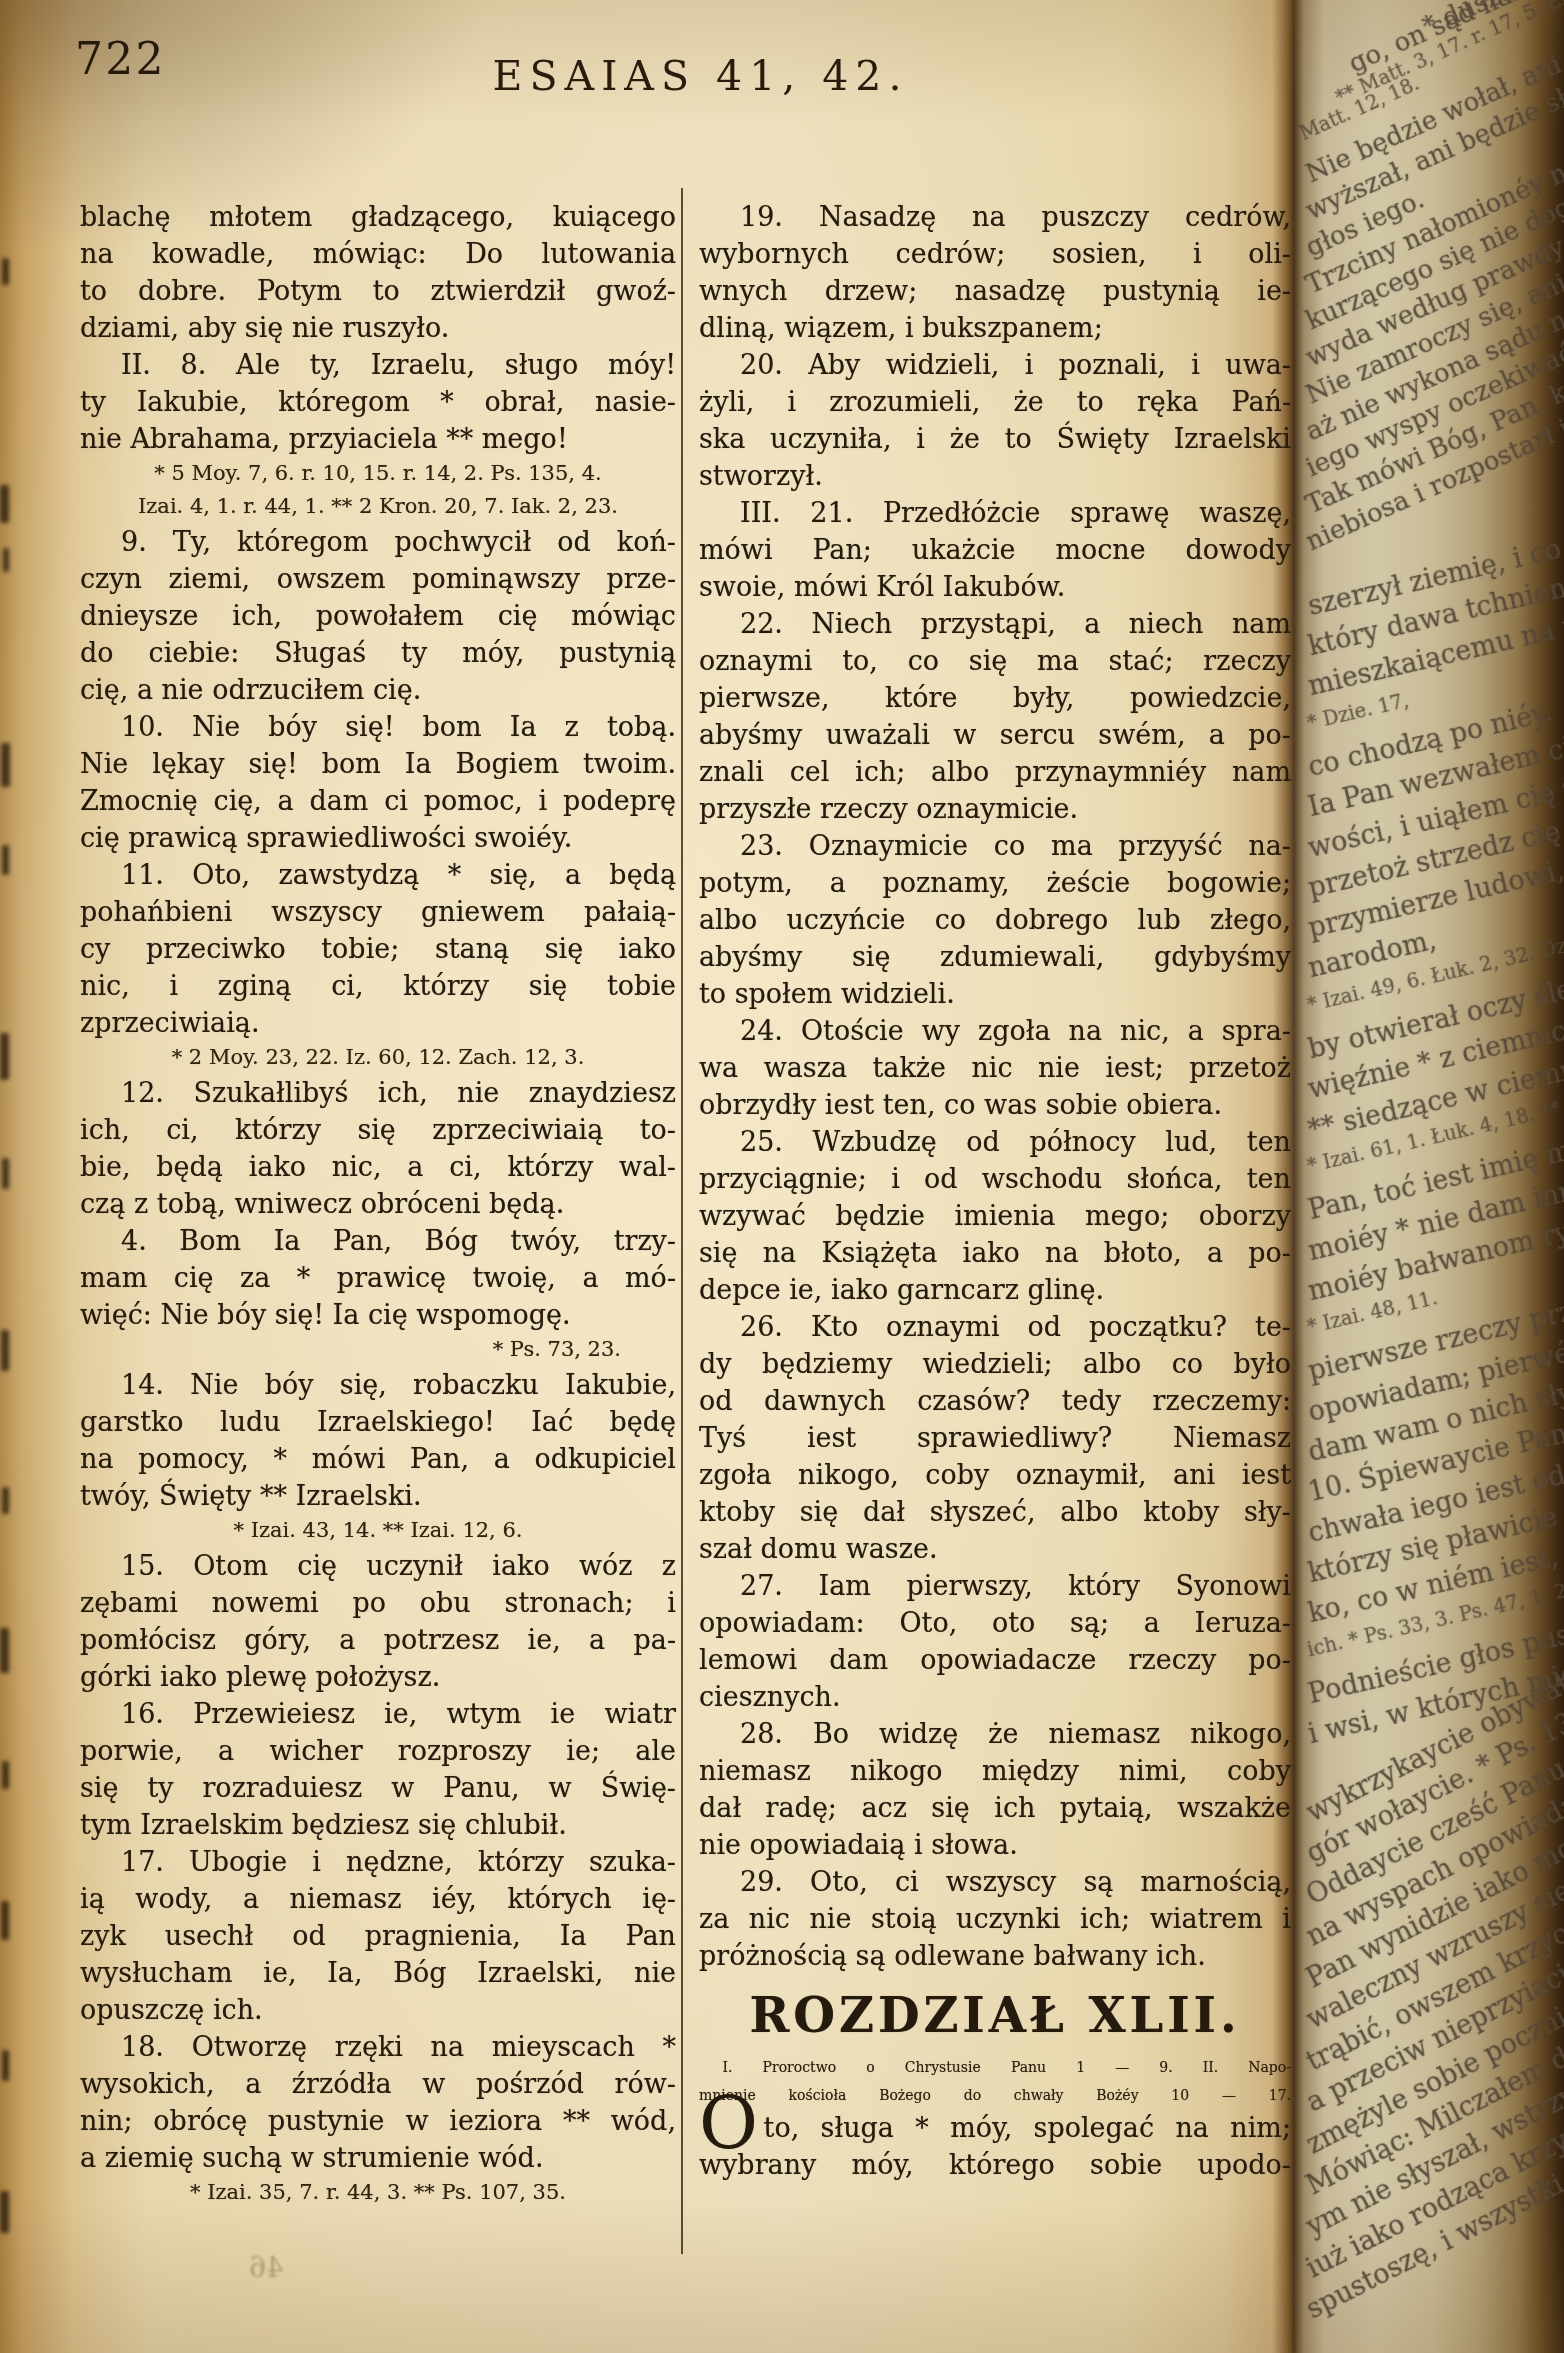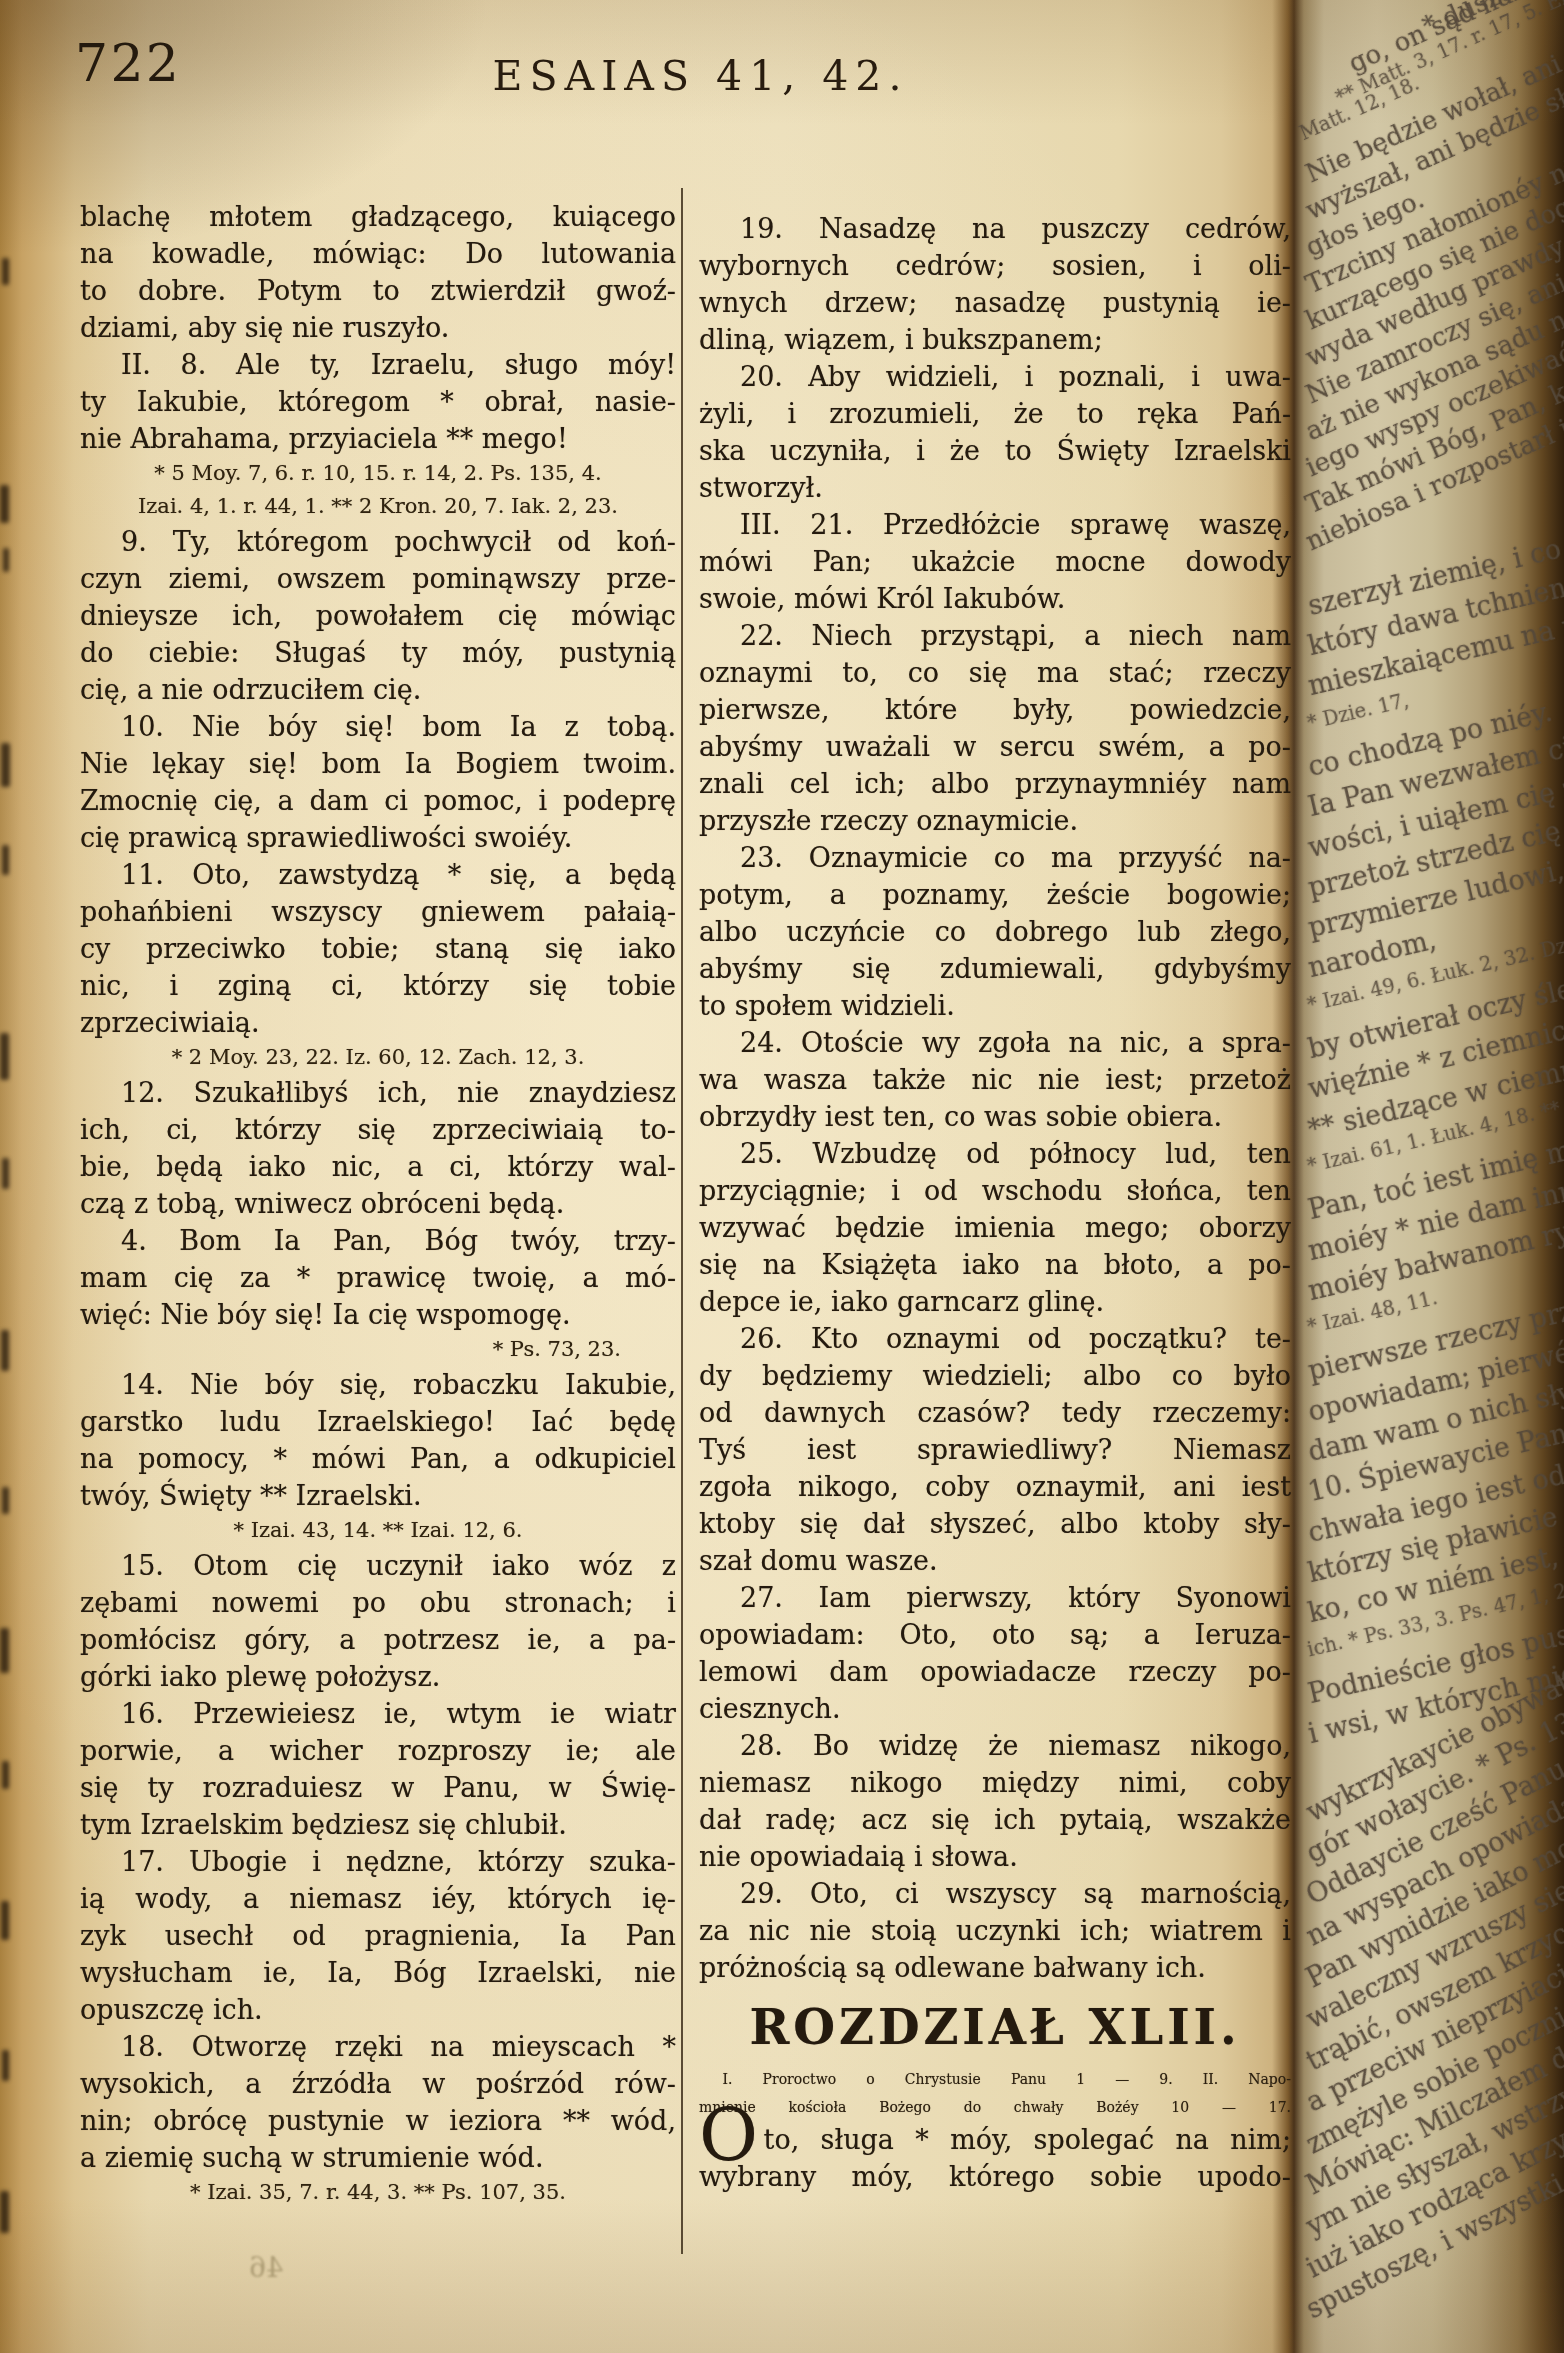--- a/index.html
+++ b/index.html
@@ -12,27 +12,27 @@
       linear-gradient(to bottom, rgba(130,95,45,.18), rgba(130,95,45,0) 125px),
       linear-gradient(to top, rgba(120,85,40,.20), rgba(120,85,40,0) 156px),
       linear-gradient(to right,
         #a9813f 0px, #c7a264 22px, #ddc592 74px, #e7d7ae 149px,
         #ebdcb6 407px, #ecdfbb 782px, #e7d8ae 1119px, #ddc99b 1221px,
         #cdb27f 1272px, #7c5a2c 1288px, #49321a 1294px,
         #9c8a64 1304px, #c7bb9a 1324px, #d2c7a6 1377px,
         #c9bd98 1432px, #b3a179 1479px, #8f764a 1518px,
         #5f441f 1543px, #2e1d0b 1565px);
   }
-  .pagenum{position:absolute;left:75px;top:33px;font-size:52px;letter-spacing:2.3px;color:#241a0e;}
+  .pagenum{position:absolute;left:75px;top:33px;font-size:44px;letter-spacing:2.3px;color:#241a0e;}
   .title{position:absolute;left:329px;top:52px;width:743px;text-align:center;
          font-size:41px;letter-spacing:7px;color:#281c0f;}
   .col{position:absolute;top:198px;font-size:27px;line-height:37px;color:#241a0e;
        text-shadow:0 0 0.8px rgba(36,26,14,.45);}
   .col.left{left:80px;width:596px;}
-  .col.right{left:699px;width:592px;margin-top:12px;}
+  .col.right{left:699px;width:592px;}
   .divider{position:absolute;left:681px;top:188px;width:2.3px;height:2066px;background:#40301c;opacity:.85;}
   .bl{text-align:left;}
   .j{text-align:justify;text-align-last:justify;}
   .ind{padding-left:41px;}
   .fn{font-size:21px;line-height:33px;text-align:center;text-align-last:center;color:#30230f;}
   .fn.r{text-align:right;text-align-last:right;padding-right:55px;}
   .chap{font-size:48px;font-weight:bold;letter-spacing:3.9px;text-align:center;text-align-last:center;
         margin-top:20.3px;margin-bottom:15.6px;line-height:43px;}
   .sum{font-size:14px;line-height:28px;color:#2c2010;}
   .sum.j{text-align:justify;text-align-last:justify;}

